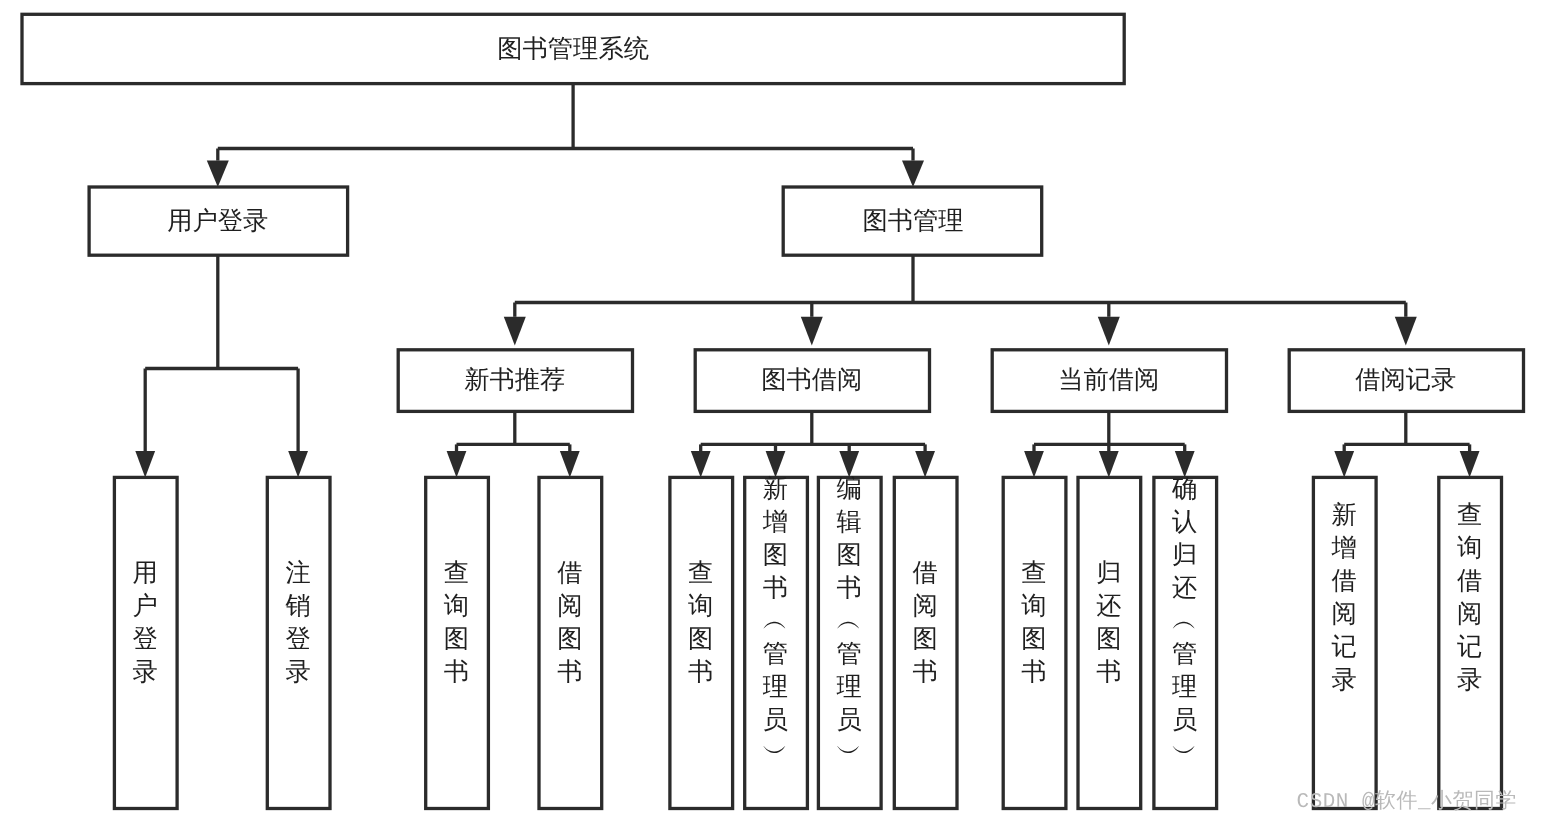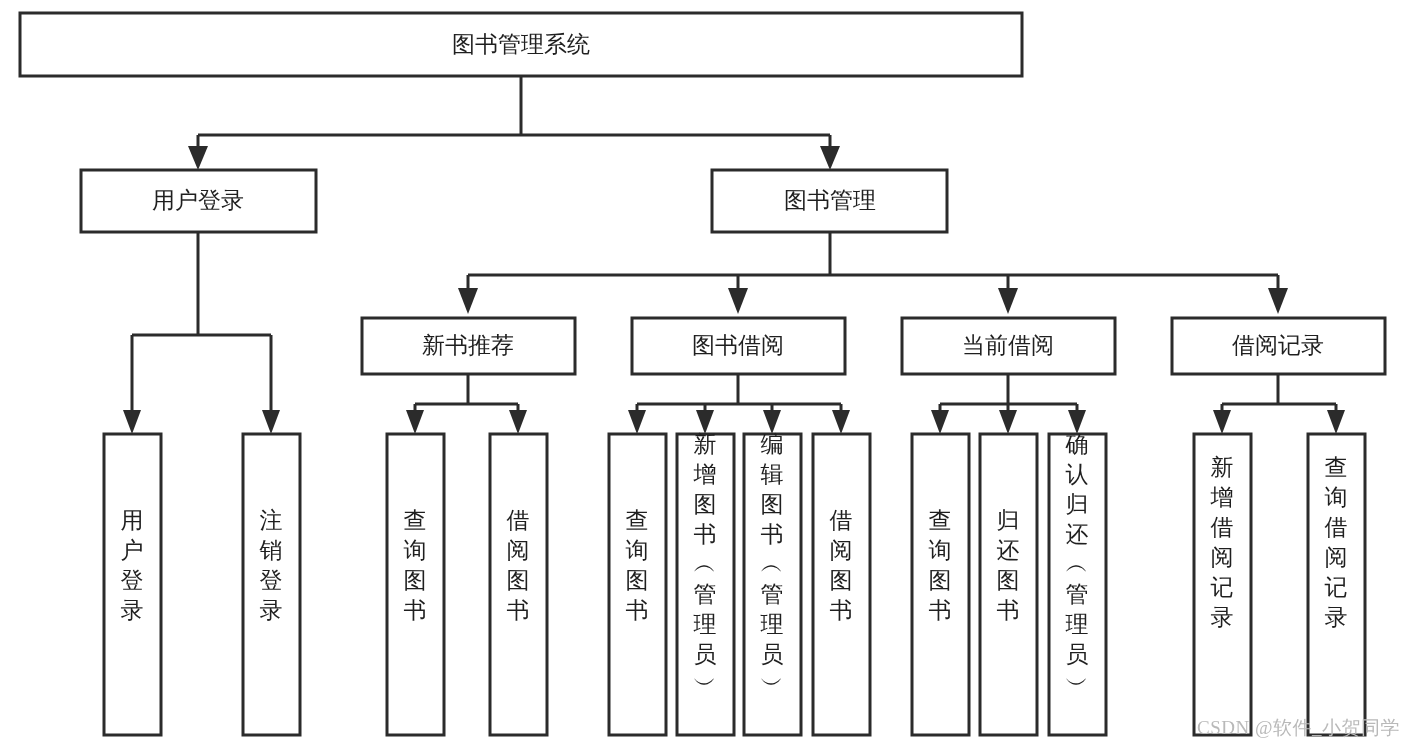--- a/index.html
+++ b/index.html
@@ -42,23 +42,23 @@
     stroke-width: 3;
     fill: none;
     stroke-linecap: butt;
   }
   .arrow-head {
     fill: #2b2b2b;
     stroke: none;
   }
   .watermark {
     position: absolute;
-    right: 5px;
+    right: 26px;
     bottom: 6px;
-    font-family: Liberation Serif, serif;
+    font-family: Liberation Mono, monospace;
     font-size: 19px;
     color: #b9b9b9;
     white-space: nowrap;
     letter-spacing: 0.5px;
     pointer-events: none;
   }
 </style>
 </head>
 <body>
 

